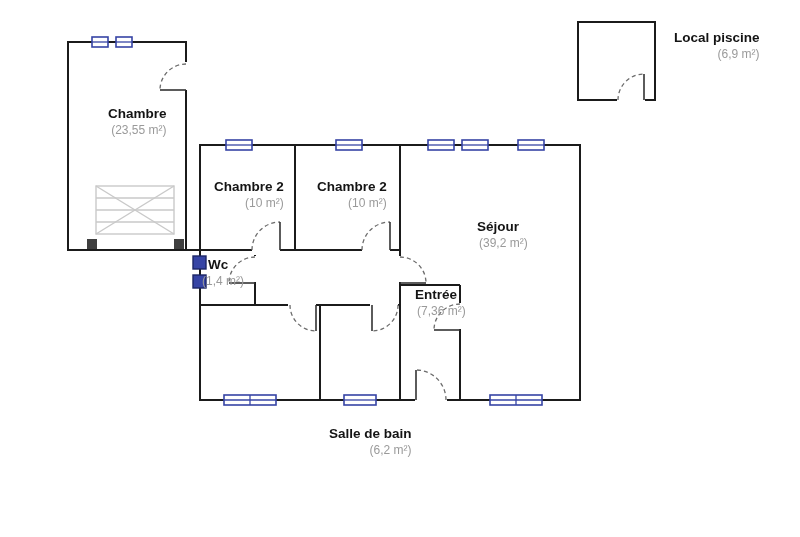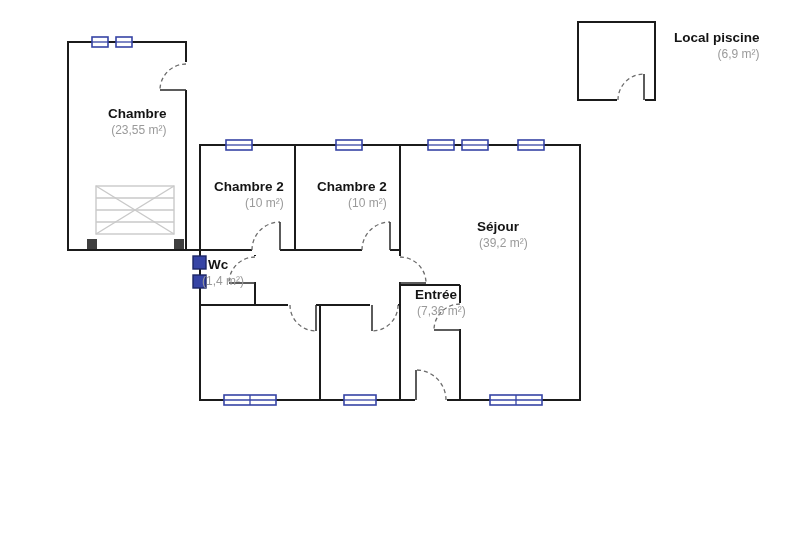--- a/index.html
+++ b/index.html
@@ -194,14 +194,18 @@
     <span class="room-area" style="margin-left:-6px">(1,4 m²)</span>
   </div>
 
 
   <div class="room-label" style="left:415px;top:287px">
     <span class="room-name">Entrée</span>
     <span class="room-area">(7,36 m²)</span>
   </div>
 
 
+  <div class="room-label" style="left:329px;top:426px">
+    <span class="room-name">Salle de bain</span>
+    <span class="room-area">(6,2 m²)</span>
+  </div>
 
 </div>
 
 </body></html>

